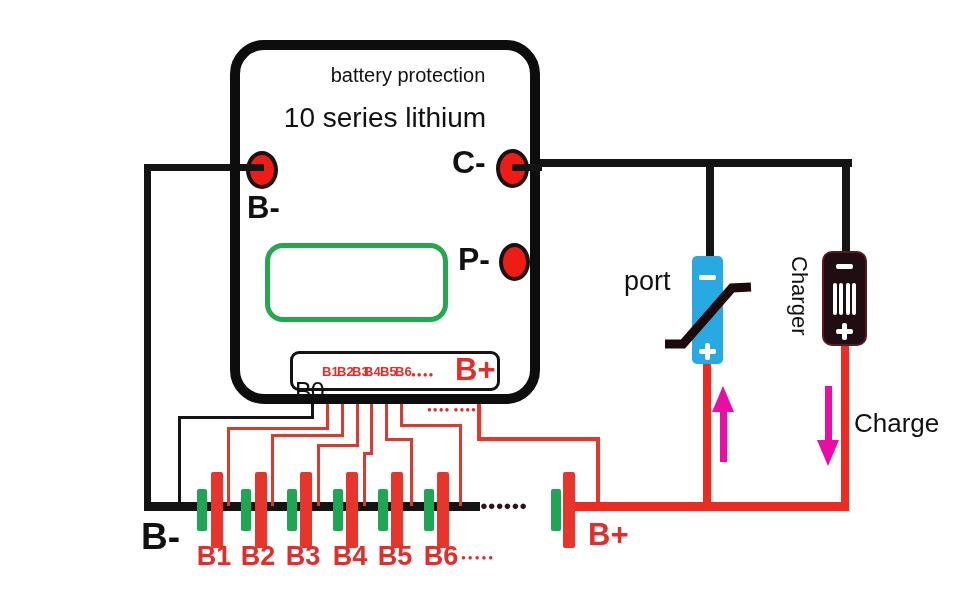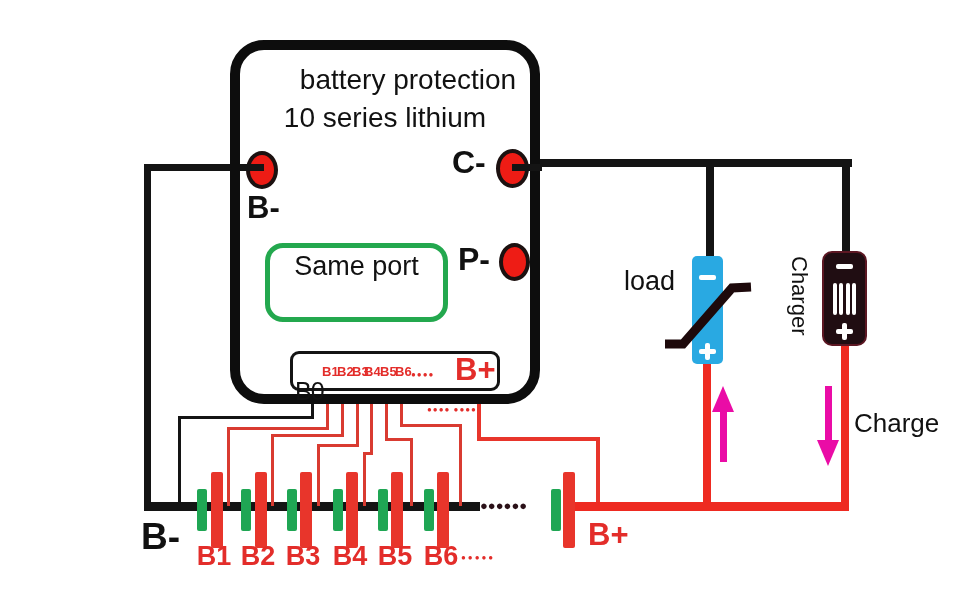--- a/index.html
+++ b/index.html
@@ -81,25 +81,24 @@
 
   <div class="wB" style="left:477px;top:398px;width:4px;height:42px;"></div>
   <div class="wB" style="left:477px;top:437px;width:123px;height:4px;"></div>
   <div class="wB" style="left:596px;top:437px;width:4px;height:69px;"></div>
 
   <div class="wR" style="left:568px;top:502px;width:281px;height:9px;"></div>
   <div class="wR" style="left:703px;top:358px;width:8px;height:150px;"></div>
   <div class="wR" style="left:841px;top:342px;width:8px;height:166px;"></div>
 
   <div class="board"></div>
-  <div class="lbl ctr" style="left:240px;top:64px;width:336px;font-size:28px;">battery protection</div>
+  <div class="lbl ctr" style="left:240px;top:64px;width:336px;font-size:20px;">battery protection</div>
   <div class="lbl ctr" style="left:240px;top:102px;width:290px;font-size:28px;">10 series lithium</div>
 
   <div class="greenbox"></div>
-  <div class="lbl ctr" style="left:265px;top:251px;width:183px;font-size:27px;z-index:6;">Same port</div>
 
   <div class="term" style="left:246px;top:151px;width:32px;height:38px;"></div>
   <div class="stub" style="left:240px;top:164px;width:24px;height:7px;"></div>
   <div class="lbl bold" style="left:247px;top:190px;font-size:31px;">B-</div>
 
   <div class="term" style="left:496px;top:149px;width:33px;height:39px;"></div>
   <div class="stub" style="left:512px;top:164px;width:30px;height:7px;"></div>
   <div class="lbl bold" style="left:452px;top:144px;font-size:32px;">C-</div>
 
   <div class="term" style="left:499px;top:243px;width:31px;height:38px;"></div>
@@ -144,21 +143,21 @@
   <div class="lbl red bold ctr" style="left:419px;top:541px;width:44px;font-size:27px;">B6</div>
   <div class="dots red" style="left:461px;top:553px;font-size:8px;letter-spacing:2px;">●●●●●</div>
 
   <div class="loadrect"></div>
   <div class="wsym" style="left:699px;top:275px;width:17px;height:5px;"></div>
   <div class="wsym" style="left:705px;top:343px;width:5px;height:17px;"></div>
   <div class="wsym" style="left:699px;top:349px;width:17px;height:5px;"></div>
   <svg class="abs" style="left:652px;top:278px;z-index:3;" width="105" height="75" viewBox="0 0 105 75">
     <polyline points="13,66 31,66 80,10 99,9" fill="none" stroke="#1d090b" stroke-width="9"></polyline>
   </svg>
-  <div class="lbl" style="left:624px;top:266px;font-size:27px;">load</div>
+  <div class="lbl" style="left:624px;top:266px;font-size:27px;">port</div>
 
   <div class="chgrect"></div>
   <div class="wsym" style="left:836px;top:264px;width:17px;height:5px;"></div>
   <div class="wsym" style="left:833px;top:283px;width:4px;height:32px;"></div>
   <div class="wsym" style="left:839px;top:283px;width:4px;height:32px;"></div>
   <div class="wsym" style="left:846px;top:283px;width:4px;height:32px;"></div>
   <div class="wsym" style="left:852px;top:283px;width:4px;height:32px;"></div>
   <div class="wsym" style="left:842px;top:323px;width:5px;height:17px;"></div>
   <div class="wsym" style="left:836px;top:329px;width:17px;height:5px;"></div>
   <div class="lbl" style="left:812px;top:256px;font-size:22px;transform:rotate(90deg);transform-origin:0 0;">Charger</div>

